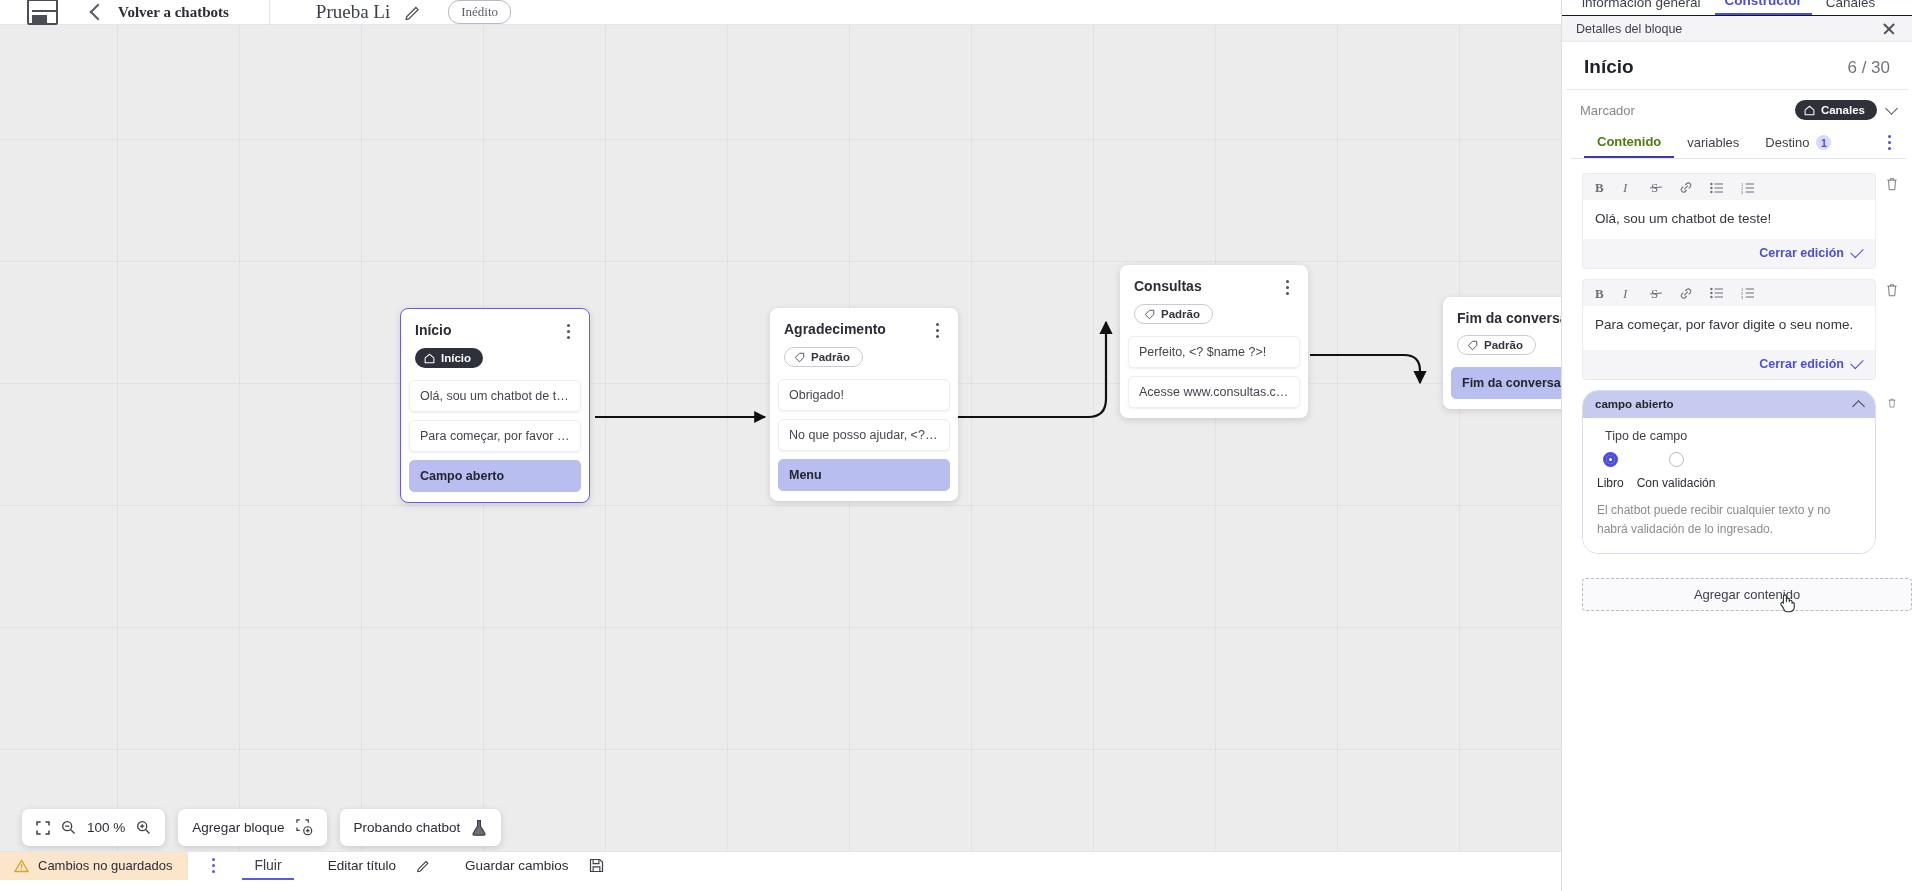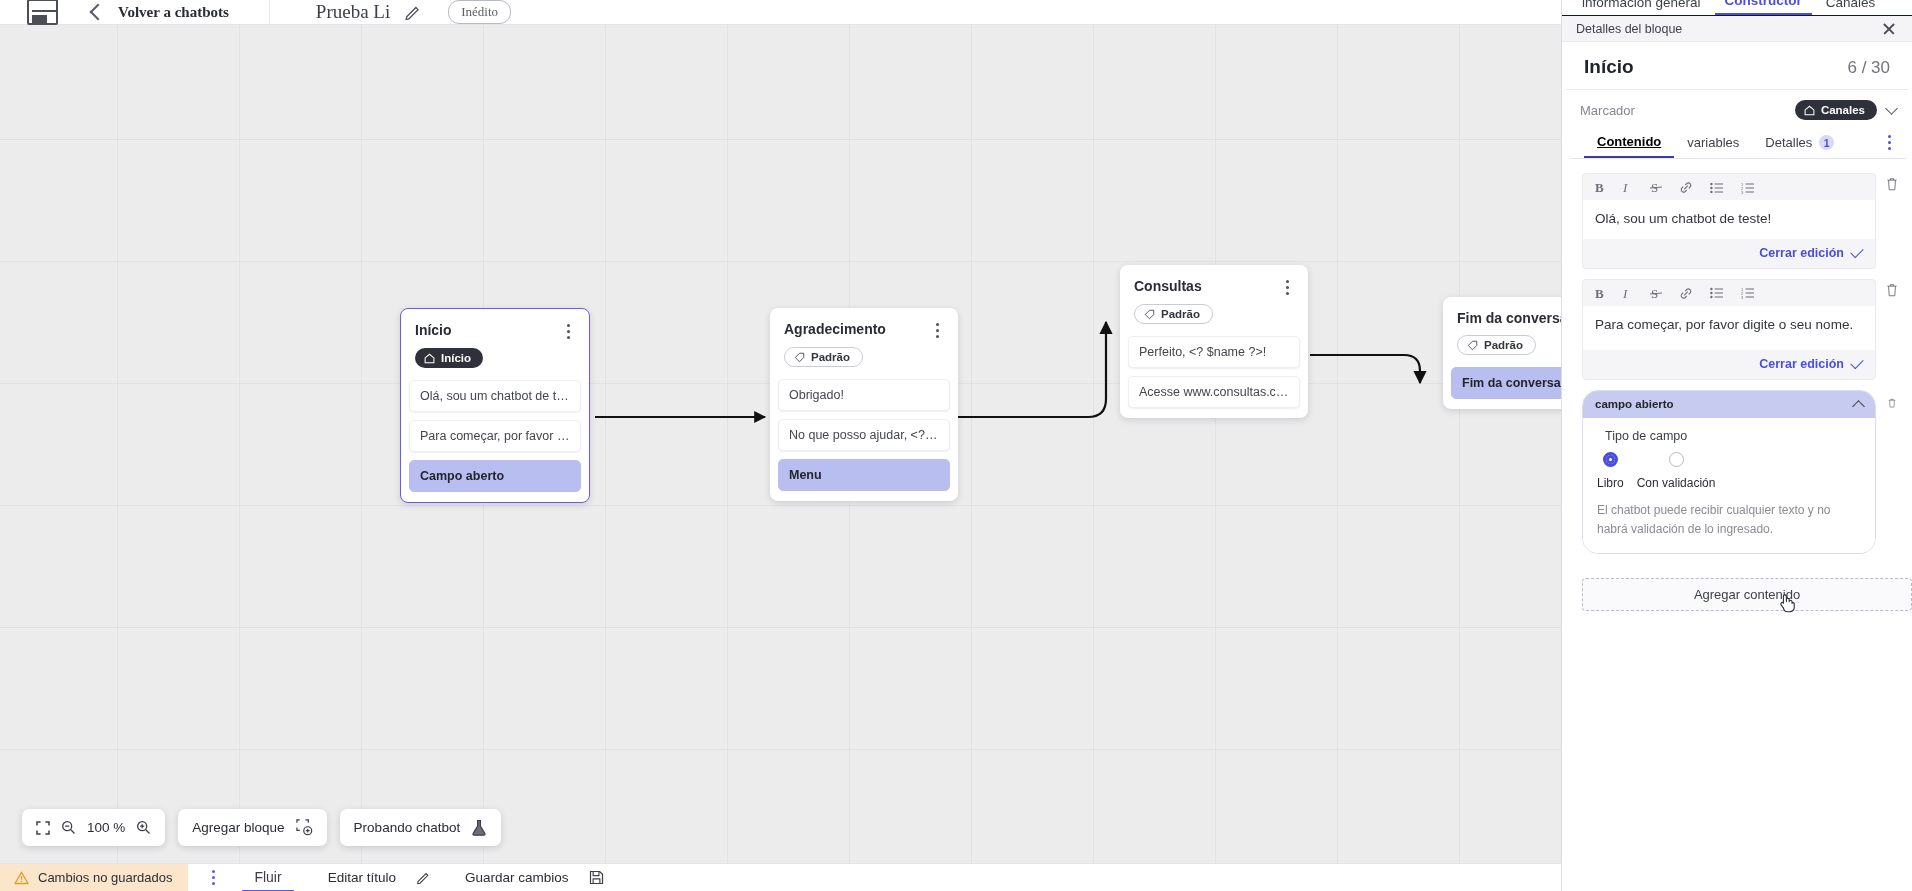--- a/index.html
+++ b/index.html
@@ -106,21 +106,21 @@
   .fl-card {
     background: #ffffff; border-radius: 7px; height: 37px;
     box-shadow: 0 2px 7px rgba(20,20,40,0.15);
     display: flex; align-items: center; padding: 0 14px; gap: 11px;
     font-size: 13.5px; color: #2b2d36; white-space: nowrap;
   }
   .fl-card .zv { font-size: 13.5px; color: #2b2d36; }
 
   
   .statusbar {
-    position: absolute; left: 0; bottom: 0; width: 1561px; height: 28px;
+    position: absolute; left: 0; bottom: 12px; width: 1561px; height: 28px;
     background: #ffffff; border-top: 1px solid #e4e5ea;
     display: flex; align-items: center;
   }
   .unsaved {
     background: #fbe6cb; height: 28px; display: flex; align-items: center;
     gap: 9px; padding: 0 16px 0 14px; font-size: 13px; color: #2b2d36;
     white-space: nowrap;
   }
   .sb-kebab { margin-left: 18px; width: 14px; display:flex; flex-direction: column; align-items:center; gap:3px; }
   .sb-kebab i { width: 3px; height: 3px; border-radius: 50%; background: #5a5ce0; display:block; }
@@ -183,21 +183,21 @@
   }
 
   .rp-subtabs {
     display: flex; align-items: center; gap: 0; padding: 6px 10px 0 14px;
     border-bottom: 1px solid #e6e7ec; margin: 0 6px 0 8px;
   }
   .stab {
     font-size: 13px; color: #3d3f49; padding: 0 13px 7px 13px;
     display: flex; align-items: center; gap: 7px; white-space: nowrap;
   }
-  .stab.active { font-weight: 600; color: #000000; border-bottom: 2.5px solid #3a3c9e; text-decoration: underline; }
+  .stab.active { font-weight: 600; color: #4d7c0f; border-bottom: 2.5px solid #3a3c9e; }
   .pill-count {
     background: #d8d9f5; color: #4b4de0; border-radius: 50%;
     width: 15px; height: 15px; font-size: 10.5px; font-weight: 700;
     display: flex; align-items: center; justify-content: center;
   }
   .stab-kebab { margin-left: auto; width: 14px; display:flex; flex-direction: column; align-items:center; gap:3px; padding-bottom: 7px;}
   .stab-kebab i { width: 3px; height: 3px; border-radius: 50%; background: #4b4de0; display:block; }
 
   .rp-content { padding: 14px 12px 0 20px; }
 
@@ -470,21 +470,21 @@
     </div>
 
     <div class="rp-subtabs">
       <div class="stab active">
         <span>Contenido</span>
       </div>
       <div class="stab">
         <span>variables</span>
       </div>
       <div class="stab">
-        <span>Detalles</span>
+        <span>Destino</span>
         <span class="pill-count">1</span>
       </div>
       <div class="stab-kebab">
           <i></i>
           <i></i>
           <i></i>
         </div>
     </div>
 
     <div class="rp-content">

